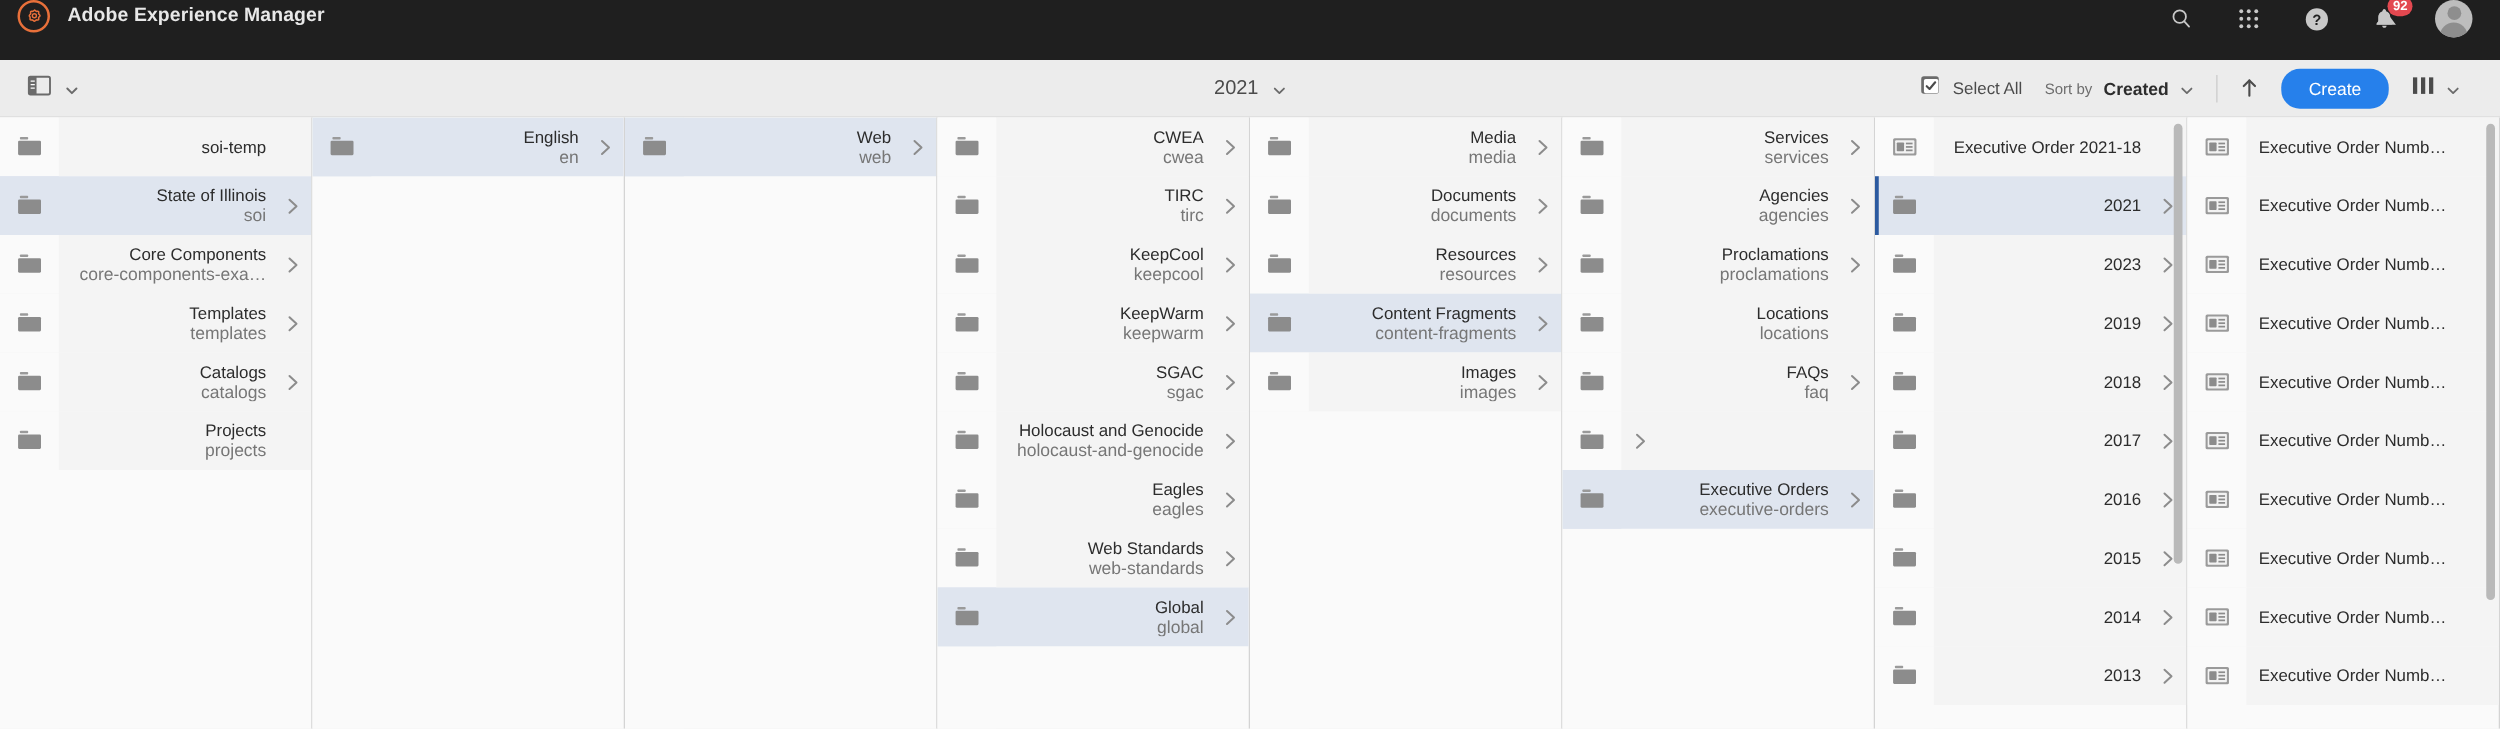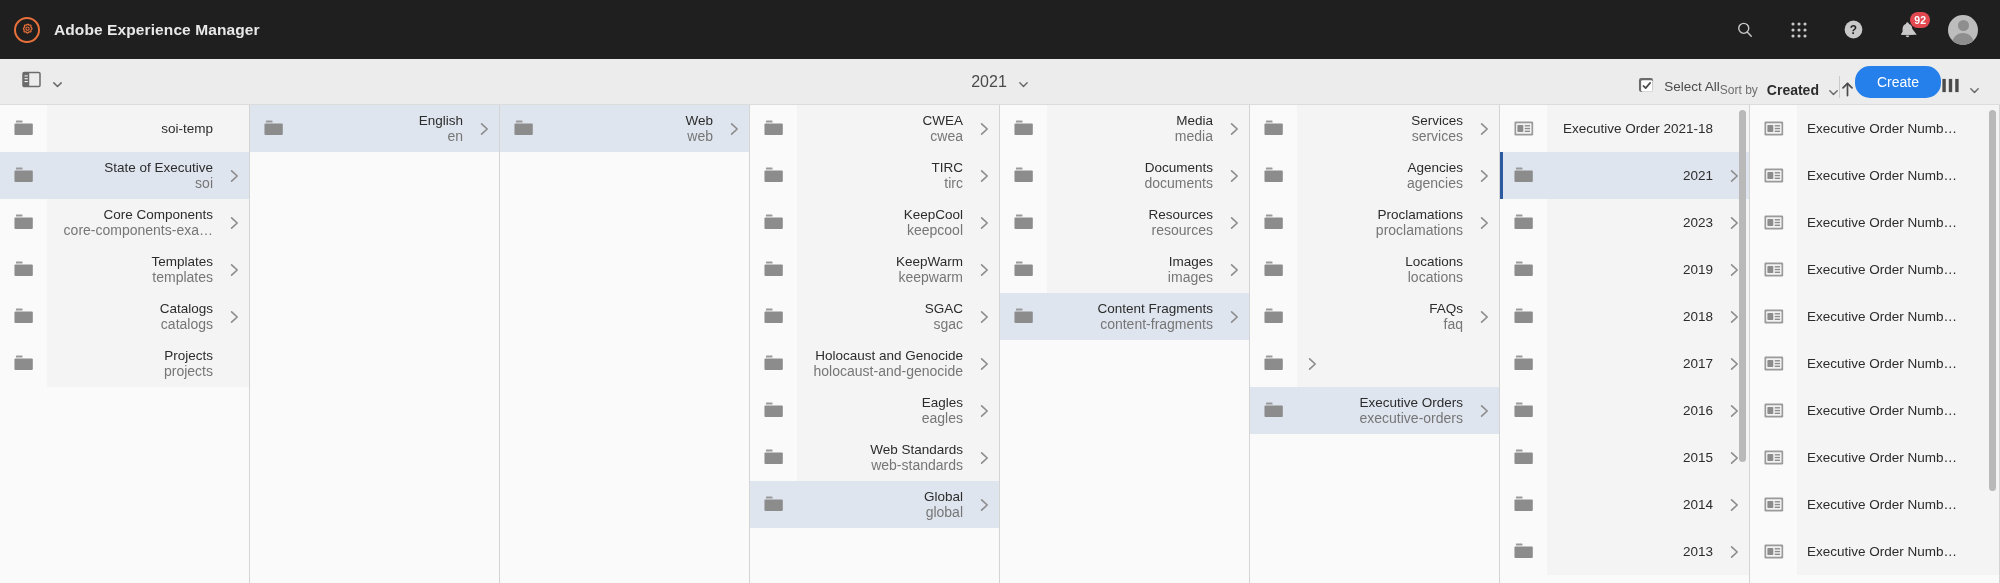--- a/index.html
+++ b/index.html
@@ -7,23 +7,23 @@
   html, body {
     width:2000px; height:583px;
     overflow:hidden;
     background:#f4f4f4;
     font-family:"Liberation Sans", sans-serif;
     -webkit-font-smoothing:antialiased;
   }
 
   
   .topbar {
-    height:59px; width:100%;
+    height:48px; width:100%;
     background:#1f1f1f;
-    display:flex; align-items:center;
+    display:flex; align-items:flex-start;
     position:relative;
   }
   .brand { display:flex; align-items:center; gap:14px; padding-left:14px; }
   .brand-logo {
     width:26px; height:26px; border-radius:50%;
     border:2px solid #e8703a;
     display:flex; align-items:center; justify-content:center;
   }
   .brand-logo svg { display:block; }
   .brand-title {
@@ -74,22 +74,22 @@
   .tb-center {
     position:absolute; left:0; right:0;
     display:flex; align-items:center; justify-content:center;
     gap:11px; pointer-events:none;
   }
   .tb-center > * { pointer-events:auto; }
   .tb-title {
     font-size:16px; color:#4b4b4b; font-weight:400; cursor:pointer;
   }
   .tb-right {
-    margin-left:auto; display:flex; align-items:flex-end;
-    padding-right:20px; position:relative; z-index:2;
+    margin-left:auto; display:flex; align-items:center;
+    gap:18px; padding-right:32px; position:relative; z-index:2;
   }
   .select-all { display:flex; align-items:center; gap:9px; cursor:pointer; }
   .select-all-label { font-size:13.5px; color:#4b4b4b; }
   .sortby { display:flex; align-items:center; gap:9px; cursor:pointer; }
   .sortby-label { font-size:12px; color:#6e6e6e; }
   .sortby-value { font-size:14px; color:#2c2c2c; font-weight:600; }
   .tb-sep { width:1px; height:22px; background:#cacaca; }
   .btn-create {
     background:#2680eb; color:#fff;
     font-size:14px; font-weight:400;
@@ -316,21 +316,21 @@
           <div class="chev-cell"></div>
         </div>
         <div class="row selected">
           <div class="icon-cell">
             <svg width="22" height="19" viewBox="0 0 24 20">
               <rect x="3.2" y="1.4" width="7.2" height="2.1" rx="0.7" fill="#9a9a9a"></rect>
               <rect x="1.6" y="4.6" width="20" height="12.6" rx="1.1" fill="#8c8c8c"></rect>
             </svg>
           </div>
           <div class="text-cell">
-            <div class="title">State of Executive</div>
+            <div class="title">State of Illinois</div>
             <div class="subtitle">soi</div>
           </div>
           <div class="chev-cell">
             <svg width="11" height="14" viewBox="0 0 11 14">
               <polyline points="2.6,1.8 8.2,7 2.6,12.2" fill="none" stroke="#8c8c8c" stroke-width="1.6" stroke-linecap="round" stroke-linejoin="round"></polyline>
             </svg>
           </div>
         </div>
         <div class="row">
           <div class="icon-cell">
@@ -647,47 +647,47 @@
           <div class="text-cell">
             <div class="title">Resources</div>
             <div class="subtitle">resources</div>
           </div>
           <div class="chev-cell">
             <svg width="11" height="14" viewBox="0 0 11 14">
               <polyline points="2.6,1.8 8.2,7 2.6,12.2" fill="none" stroke="#8c8c8c" stroke-width="1.6" stroke-linecap="round" stroke-linejoin="round"></polyline>
             </svg>
           </div>
         </div>
+        <div class="row selected">
+          <div class="icon-cell">
+            <svg width="22" height="19" viewBox="0 0 24 20">
+              <rect x="3.2" y="1.4" width="7.2" height="2.1" rx="0.7" fill="#9a9a9a"></rect>
+              <rect x="1.6" y="4.6" width="20" height="12.6" rx="1.1" fill="#8c8c8c"></rect>
+            </svg>
+          </div>
+          <div class="text-cell">
+            <div class="title">Content Fragments</div>
+            <div class="subtitle">content-fragments</div>
+          </div>
+          <div class="chev-cell">
+            <svg width="11" height="14" viewBox="0 0 11 14">
+              <polyline points="2.6,1.8 8.2,7 2.6,12.2" fill="none" stroke="#8c8c8c" stroke-width="1.6" stroke-linecap="round" stroke-linejoin="round"></polyline>
+            </svg>
+          </div>
+        </div>
         <div class="row">
           <div class="icon-cell">
             <svg width="22" height="19" viewBox="0 0 24 20">
               <rect x="3.2" y="1.4" width="7.2" height="2.1" rx="0.7" fill="#9a9a9a"></rect>
               <rect x="1.6" y="4.6" width="20" height="12.6" rx="1.1" fill="#8c8c8c"></rect>
             </svg>
           </div>
           <div class="text-cell">
             <div class="title">Images</div>
             <div class="subtitle">images</div>
-          </div>
-          <div class="chev-cell">
-            <svg width="11" height="14" viewBox="0 0 11 14">
-              <polyline points="2.6,1.8 8.2,7 2.6,12.2" fill="none" stroke="#8c8c8c" stroke-width="1.6" stroke-linecap="round" stroke-linejoin="round"></polyline>
-            </svg>
-          </div>
-        </div>
-        <div class="row selected">
-          <div class="icon-cell">
-            <svg width="22" height="19" viewBox="0 0 24 20">
-              <rect x="3.2" y="1.4" width="7.2" height="2.1" rx="0.7" fill="#9a9a9a"></rect>
-              <rect x="1.6" y="4.6" width="20" height="12.6" rx="1.1" fill="#8c8c8c"></rect>
-            </svg>
-          </div>
-          <div class="text-cell">
-            <div class="title">Content Fragments</div>
-            <div class="subtitle">content-fragments</div>
           </div>
           <div class="chev-cell">
             <svg width="11" height="14" viewBox="0 0 11 14">
               <polyline points="2.6,1.8 8.2,7 2.6,12.2" fill="none" stroke="#8c8c8c" stroke-width="1.6" stroke-linecap="round" stroke-linejoin="round"></polyline>
             </svg>
           </div>
         </div>
       </div>
     </div>
     <div class="col">

